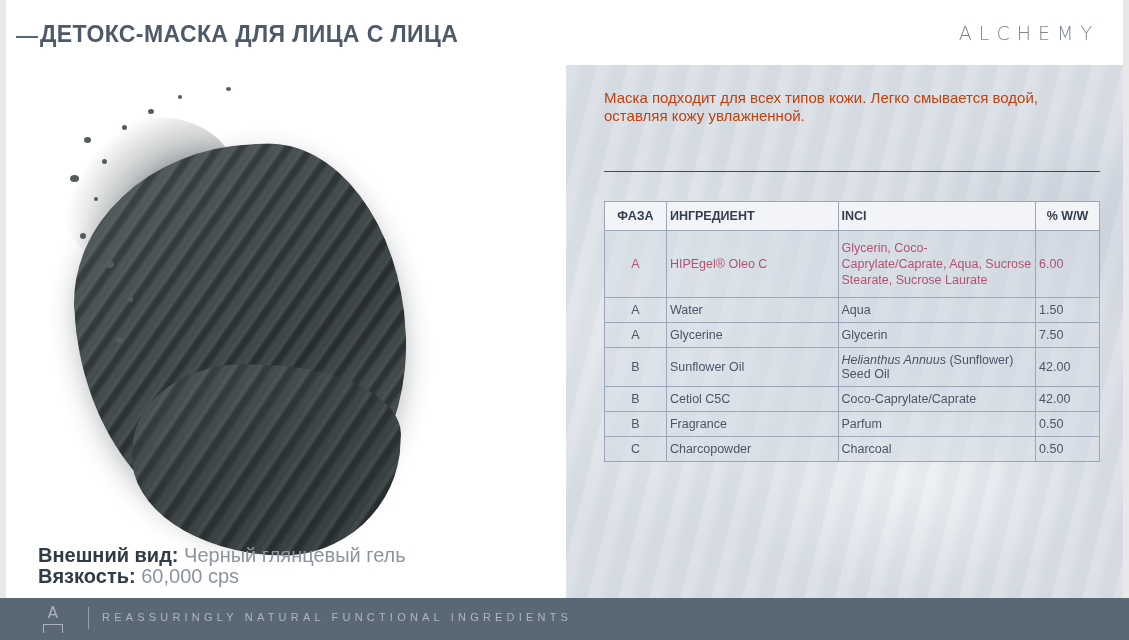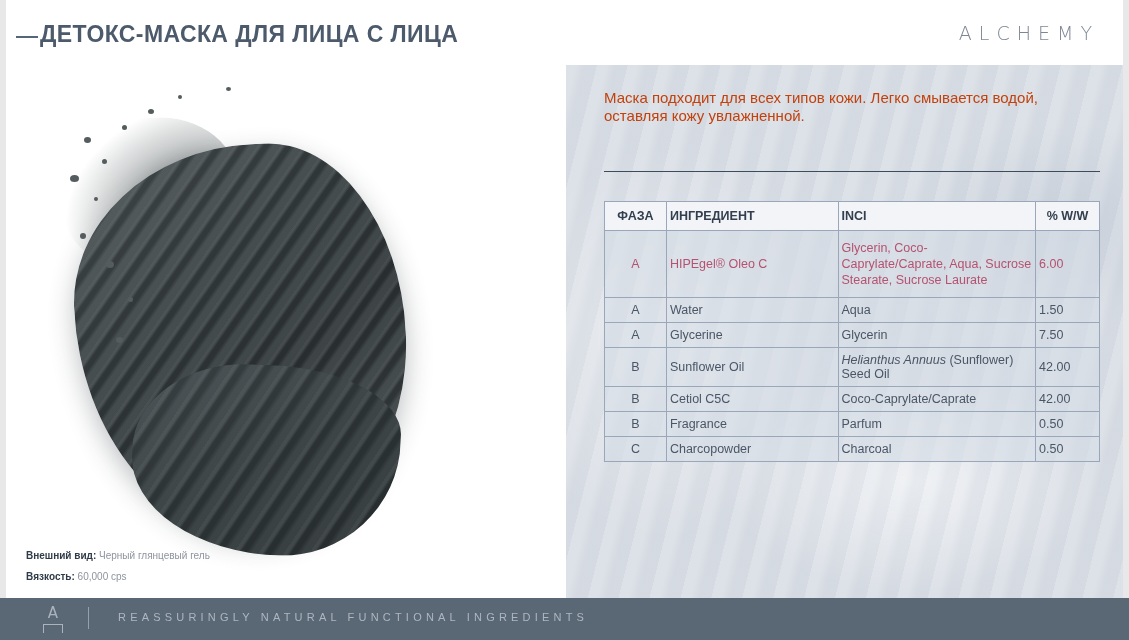--- a/index.html
+++ b/index.html
@@ -114,23 +114,23 @@
     border-radius: 50%;
     transform: rotate(-18deg);
   }
   .speck {
     position: absolute;
     background: #545c5e;
     border-radius: 50%;
   }
   .caption {
     position: absolute;
-    left: 20px;
+    left: 32px;
     top: 485px;
-    font-size: 10px;
+    font-size: 20px;
     line-height: 21px;
     color: #8d949d;
     white-space: nowrap;
   }
   .caption b { color: #2f3b49; }
 
   
   .info-pane {
     position: absolute;
     left: 560px; top: 65px;
@@ -256,21 +256,21 @@
   .footer-mark .leg-l { left: 3px; }
   .footer-mark .leg-r { left: 22px; }
   .footer-divider {
     position: absolute;
     left: 88px; top: 9px;
     width: 1px; height: 22px;
     background: #96a0ad;
   }
   .footer-tagline {
     position: absolute;
-    left: 118px; top: 13px;
+    left: 102px; top: 13px;
     font-size: 11px;
     letter-spacing: 4.2px;
     color: #aeb7c1;
     white-space: nowrap;
     text-align: center;
   }
 </style>
 </head>
 <body>
 

